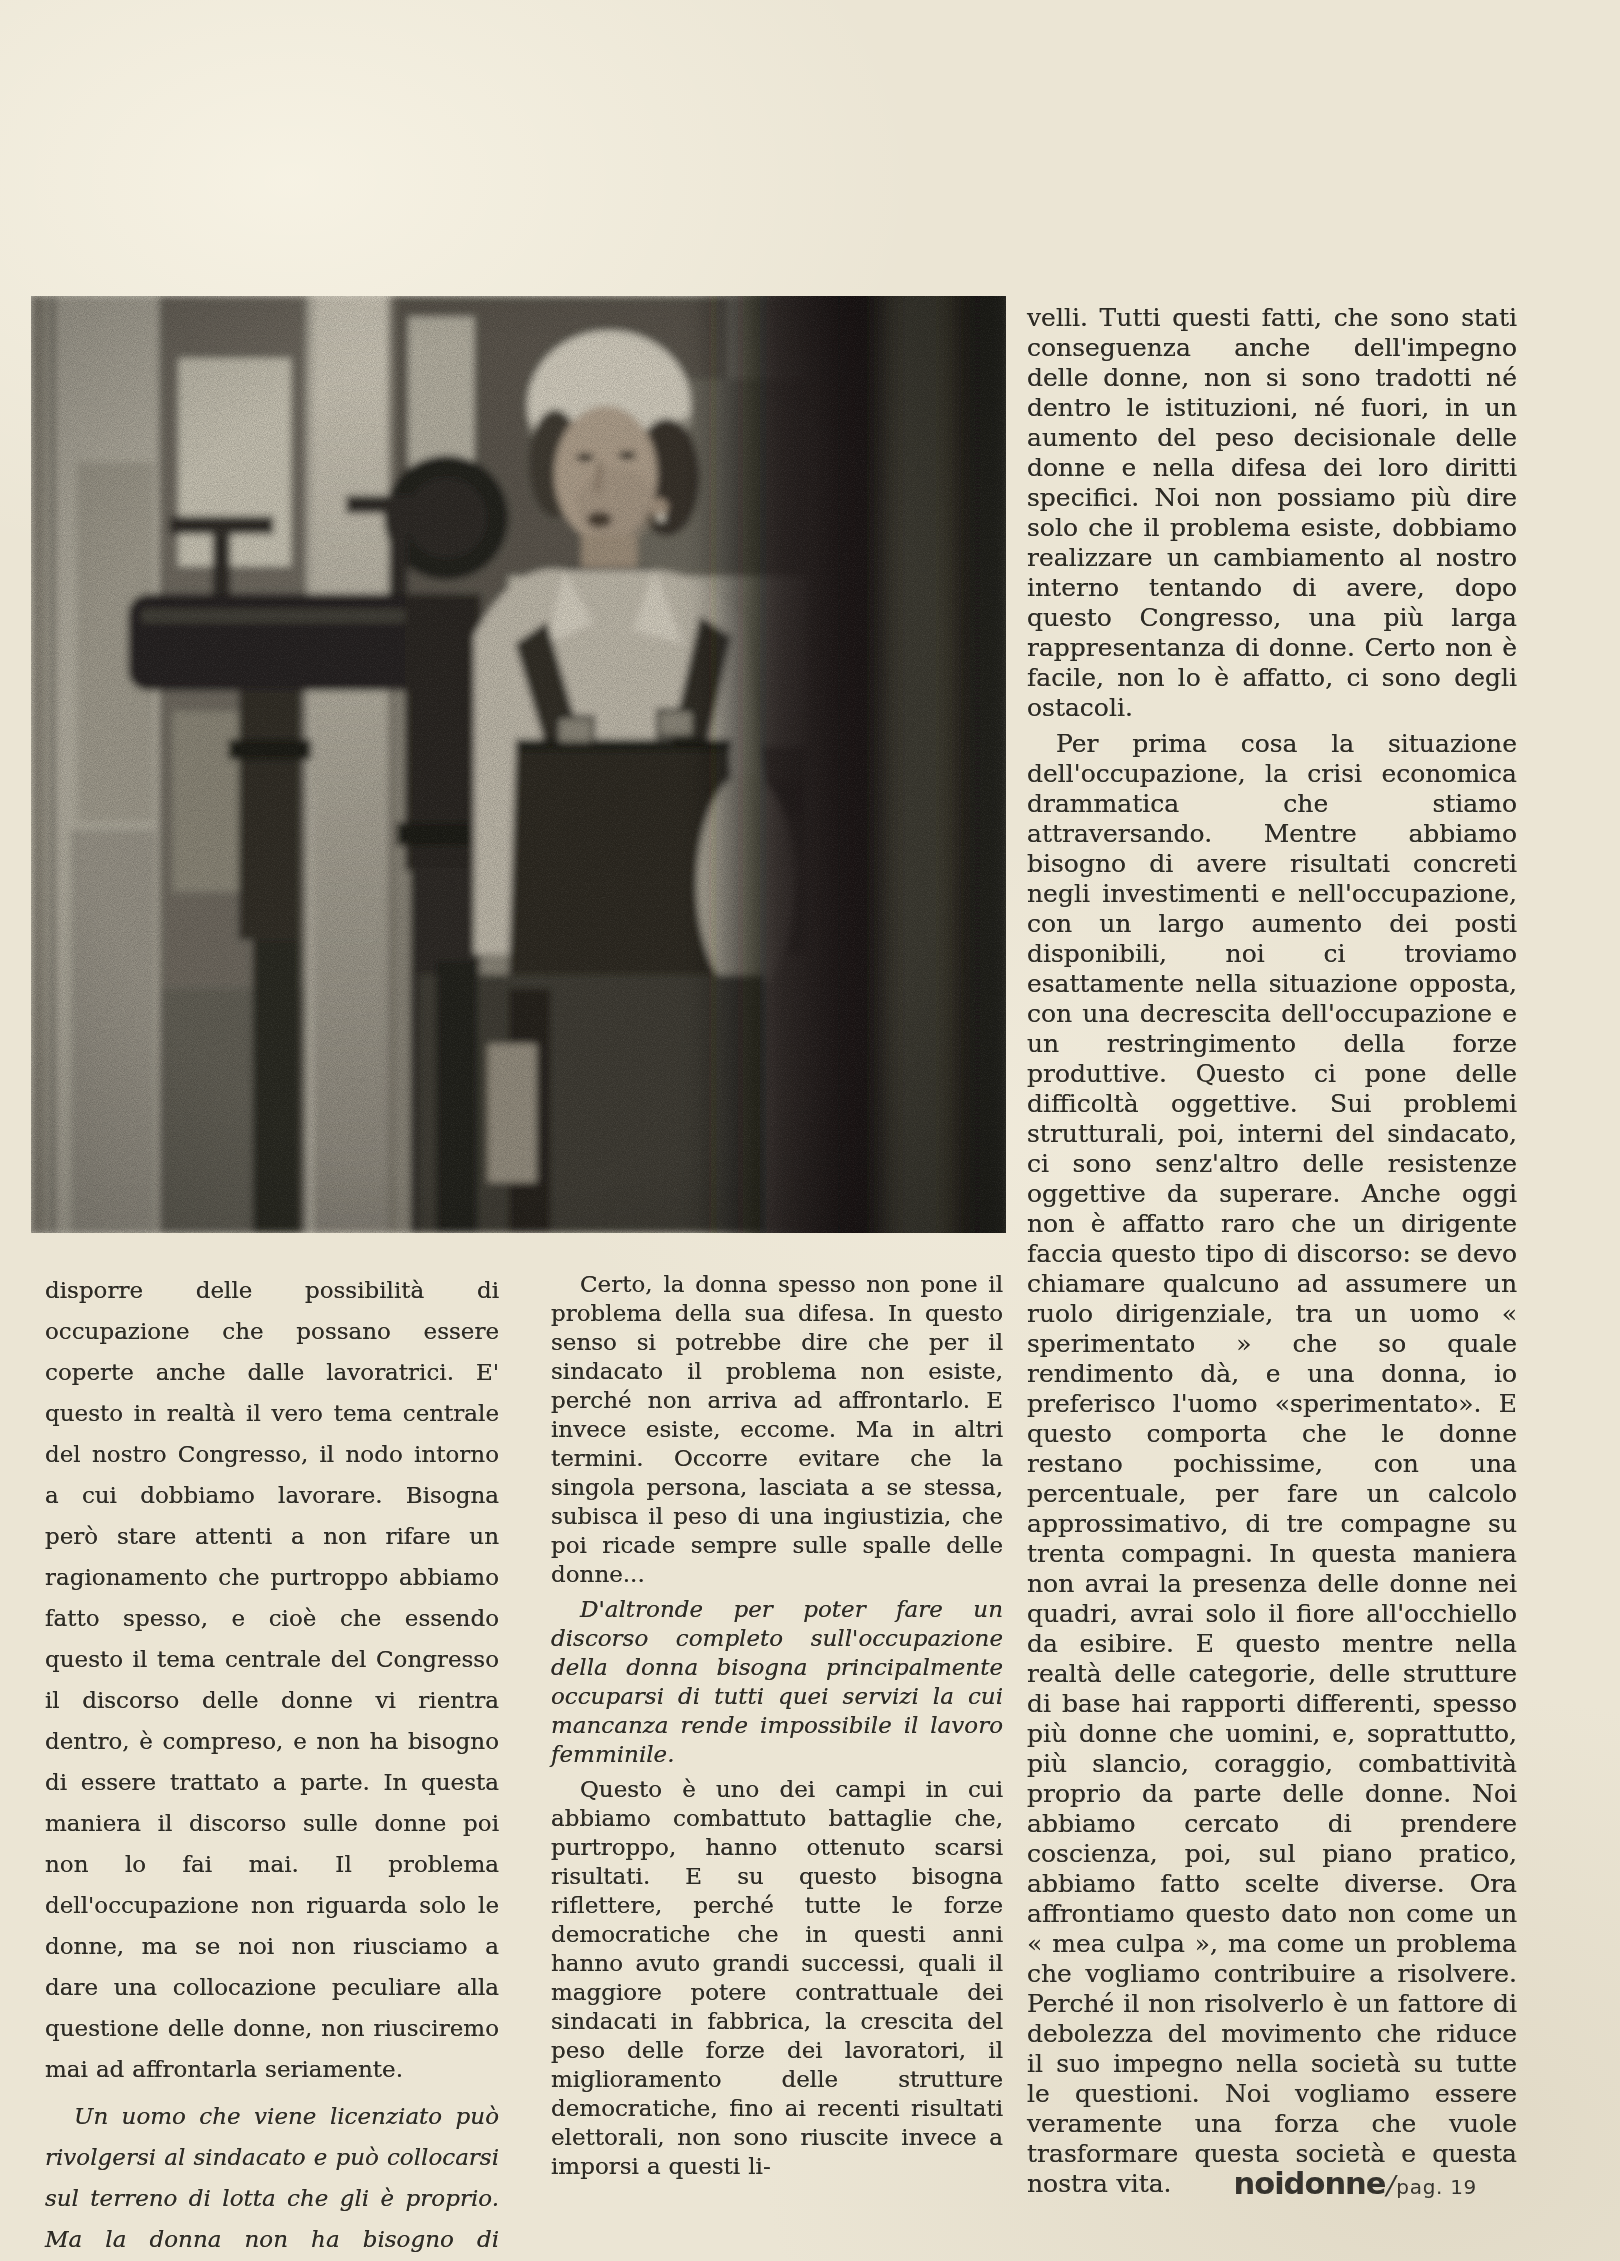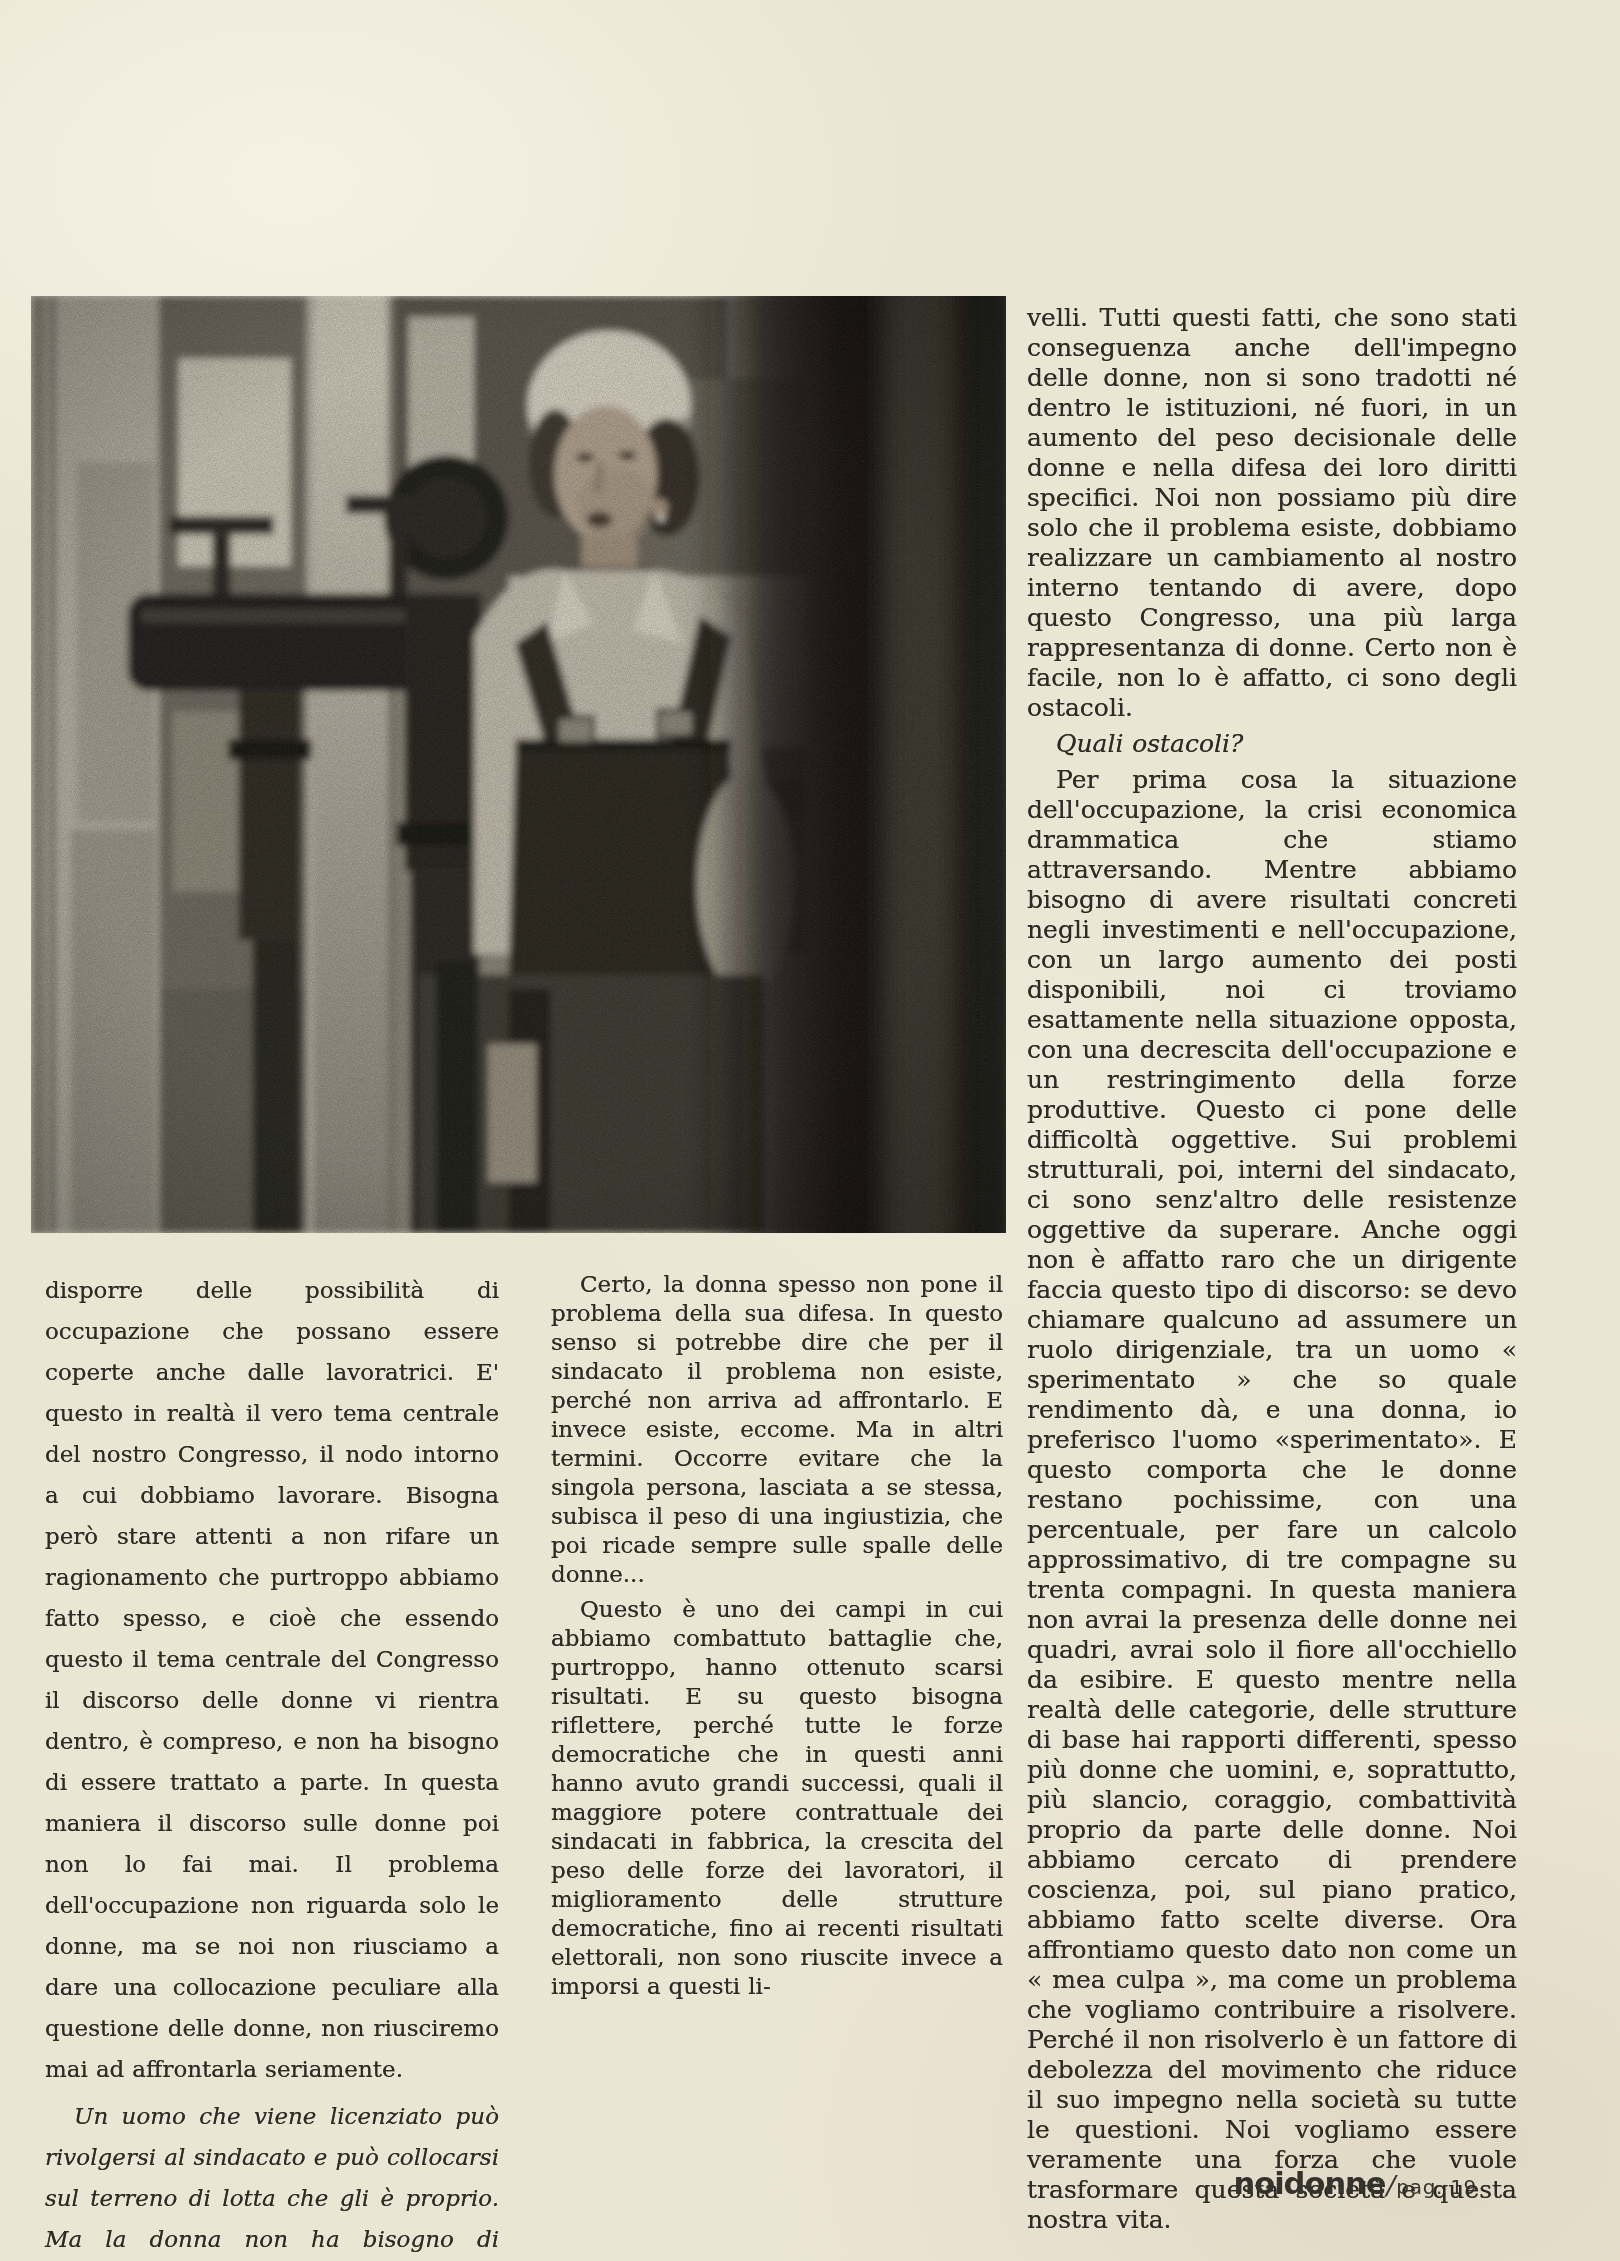--- a/index.html
+++ b/index.html
@@ -188,26 +188,26 @@
     </svg>
   </div>
 
   <div class="col col-left">
     <p class="para">disporre delle possibilità di occupazione che possano essere coperte anche dalle lavoratrici. E' questo in realtà il vero tema centrale del nostro Congresso, il nodo intorno a cui dobbiamo lavorare. Bisogna però stare attenti a non rifare un ragionamento che purtroppo abbiamo fatto spesso, e cioè che essendo questo il tema centrale del Congresso il discorso delle donne vi rientra dentro, è compreso, e non ha bisogno di essere trattato a parte. In questa maniera il discorso sulle donne poi non lo fai mai. Il problema dell'occupazione non riguarda solo le donne, ma se noi non riusciamo a dare una collocazione peculiare alla questione delle donne, non riusciremo mai ad affrontarla seriamente.</p>
     <p class="para italic indent">Un uomo che viene licenziato può rivolgersi al sindacato e può collocarsi sul terreno di lotta che gli è proprio. Ma la donna non ha bisogno di arrivare al licenziamento per essere esclusa dal mondo del lavoro. La costringono a lasciare il lavoro prima, perché le rendono la vita impossibile, perché le danno salari di fame e non la mettono in condizione di mantenersi il posto...</p>
   </div>
 
   <div class="col col-middle">
     <p class="para indent">Certo, la donna spesso non pone il problema della sua difesa. In questo senso si potrebbe dire che per il sindacato il problema non esiste, perché non arriva ad affrontarlo. E invece esiste, eccome. Ma in altri termini. Occorre evitare che la singola persona, lasciata a se stessa, subisca il peso di una ingiustizia, che poi ricade sempre sulle spalle delle donne...</p>
+    <p class="para italic indent">D'altronde per poter fare un discorso completo sull'occupazione della donna bisogna principalmente occuparsi di tutti quei servizi la cui mancanza rende impossibile il lavoro femminile.</p>
     <p class="para indent">Questo è uno dei campi in cui abbiamo combattuto battaglie che, purtroppo, hanno ottenuto scarsi risultati. E su questo bisogna riflettere, perché tutte le forze democratiche che in questi anni hanno avuto grandi successi, quali il maggiore potere contrattuale dei sindacati in fabbrica, la crescita del peso delle forze dei lavoratori, il miglioramento delle strutture democratiche, fino ai recenti risultati elettorali, non sono riuscite invece a imporsi a questi li-</p>
   </div>
 
   <div class="col col-right">
     <p class="para">velli. Tutti questi fatti, che sono stati conseguenza anche dell'impegno delle donne, non si sono tradotti né dentro le istituzioni, né fuori, in un aumento del peso decisionale delle donne e nella difesa dei loro diritti specifici. Noi non possiamo più dire solo che il problema esiste, dobbiamo realizzare un cambiamento al nostro interno tentando di avere, dopo questo Congresso, una più larga rappresentanza di donne. Certo non è facile, non lo è affatto, ci sono degli ostacoli.</p>
-    <p class="para italic indent">Quali ostacoli?</p>
     <p class="para indent">Per prima cosa la situazione dell'occupazione, la crisi economica drammatica che stiamo attraversando. Mentre abbiamo bisogno di avere risultati concreti negli investimenti e nell'occupazione, con un largo aumento dei posti disponibili, noi ci troviamo esattamente nella situazione opposta, con una decrescita dell'occupazione e un restringimento della forze produttive. Questo ci pone delle difficoltà oggettive. Sui problemi strutturali, poi, interni del sindacato, ci sono senz'altro delle resistenze oggettive da superare. Anche oggi non è affatto raro che un dirigente faccia questo tipo di discorso: se devo chiamare qualcuno ad assumere un ruolo dirigenziale, tra un uomo « sperimentato » che so quale rendimento dà, e una donna, io preferisco l'uomo «sperimentato». E questo comporta che le donne restano pochissime, con una percentuale, per fare un calcolo approssimativo, di tre compagne su trenta compagni. In questa maniera non avrai la presenza delle donne nei quadri, avrai solo il fiore all'occhiello da esibire. E questo mentre nella realtà delle categorie, delle strutture di base hai rapporti differenti, spesso più donne che uomini, e, soprattutto, più slancio, coraggio, combattività proprio da parte delle donne. Noi abbiamo cercato di prendere coscienza, poi, sul piano pratico, abbiamo fatto scelte diverse. Ora affrontiamo questo dato non come un « mea culpa », ma come un problema che vogliamo contribuire a risolvere. Perché il non risolverlo è un fattore di debolezza del movimento che riduce il suo impegno nella società su tutte le questioni. Noi vogliamo essere veramente una forza che vuole trasformare questa società e questa nostra vita.</p>
   </div>
 
   <div class="footer">
     <span class="brand">noidonne</span>
     <span class="pagesep">/</span>
     <span class="pagenum">pag. 19</span>
   </div>
 
 </div>

